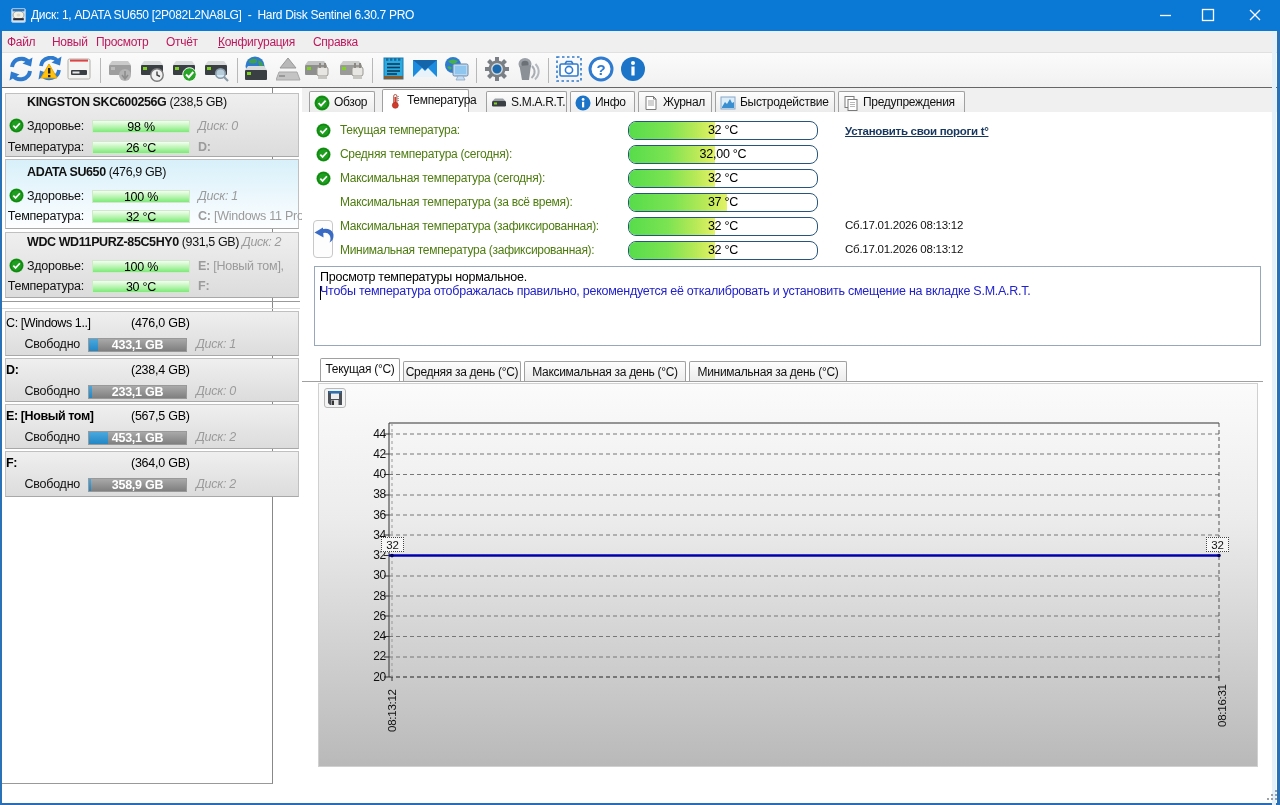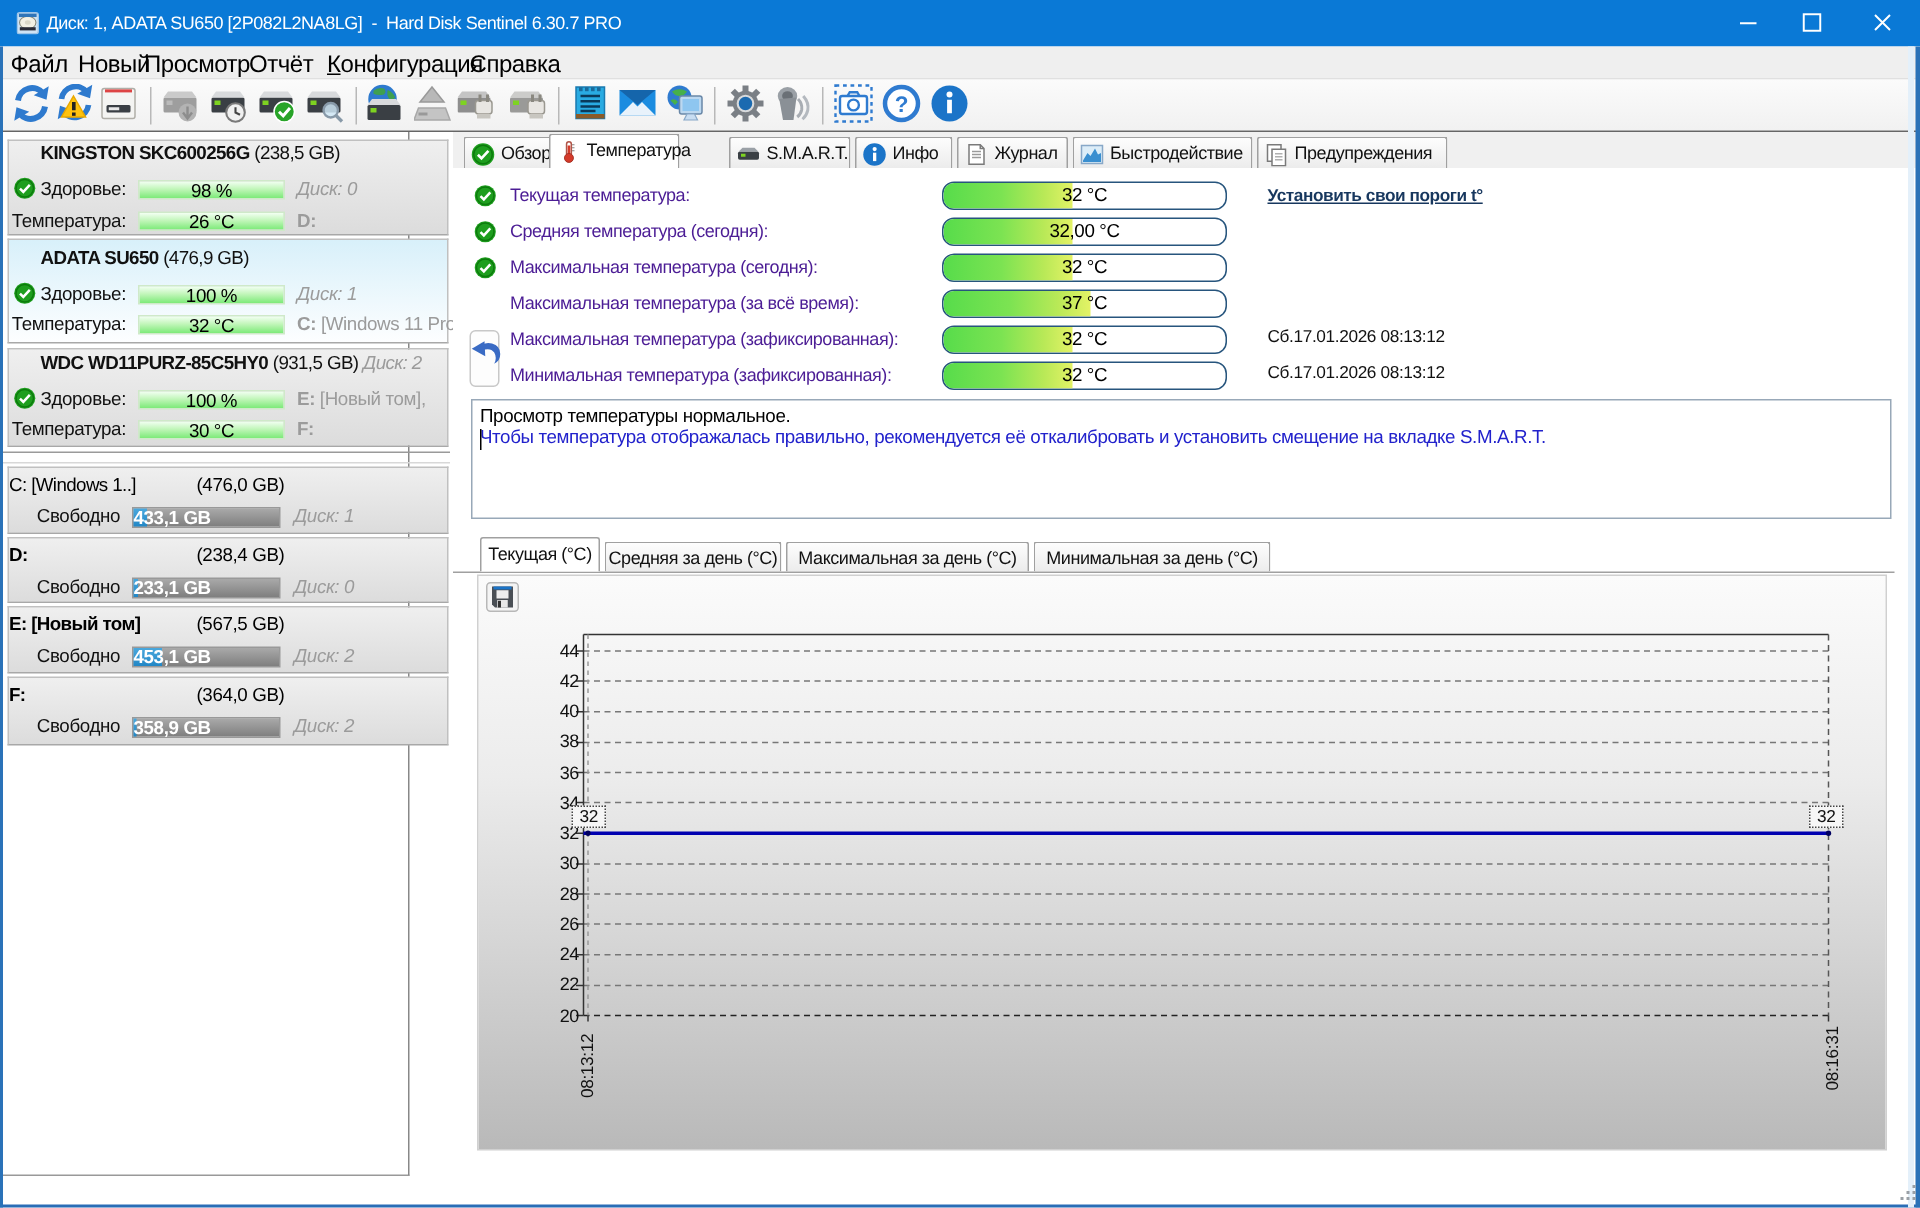--- a/index.html
+++ b/index.html
@@ -1,41 +1,41 @@
 <!DOCTYPE html>
 <html><head><meta charset="utf-8">
 <style>
 *{margin:0;padding:0;box-sizing:border-box}
 html,body{width:1280px;height:805px;overflow:hidden;font-family:"Liberation Sans",sans-serif;background:#fff;letter-spacing:-0.25px}
 .abs{position:absolute}
 #win{position:absolute;left:0;top:0;width:1280px;height:805px;background:#fff}
 #title{position:absolute;left:0;top:0;width:1280px;height:31px;background:#0a79d6;color:#fff;font-size:13px}
-#menu{position:absolute;left:0;top:31px;width:1280px;height:22px;background:#efefef;font-size:16px;letter-spacing:-0.3px;color:#000000;border-bottom:1px solid #e0e0e0}
+#menu{position:absolute;left:0;top:31px;width:1280px;height:22px;background:#efefef;font-size:12px;letter-spacing:-0.3px;color:#be185d;border-bottom:1px solid #e0e0e0}
 #menu span{position:absolute;top:4px}
 #toolbar{position:absolute;left:0;top:53px;width:1280px;height:35px;background:linear-gradient(#fbfbfb,#f1f1f1);border-bottom:1px solid #666}
 .tsep{position:absolute;top:5px;width:1px;height:25px;background:#b8b8b8}
 #sidebar{position:absolute;left:1px;top:88px;width:272px;height:696px;background:#fff;border-right:1px solid #888;border-bottom:1px solid #999}
 .dpanel{position:absolute;left:4px;width:294px;background:linear-gradient(#efefef,#dcdcdc);border:1px solid #c0c0c0;border-bottom:1px solid #a8a8a8}
 .dpanel.sel{background:linear-gradient(#d8f0fa,#fdfeff)}
 .dhead{position:absolute;left:21px;font-weight:bold;font-size:12.5px;letter-spacing:-0.4px;color:#111;white-space:nowrap}
 .dhead .sz{font-weight:normal}
 .rowlab{position:absolute;font-size:12.5px;color:#111;text-align:right;white-space:nowrap}
 .ritext{position:absolute;font-size:12.5px;color:#9b9b9b;font-style:italic;white-space:nowrap}
 .rtext{position:absolute;font-size:12.5px;color:#9b9b9b;white-space:nowrap}
 .hbar{position:absolute;left:86px;width:98px;height:13px;background:linear-gradient(#f2fff2 0%,#c2f6ba 45%,#7dea79 100%);border:1px solid #cfe9c9;text-align:center;font-size:12.5px;color:#000;line-height:12px}
-.pbar{position:absolute;left:82px;width:99px;height:14px;background:linear-gradient(#a9a9a9,#7f7f7f);border:1px solid #999;color:#fff;font-weight:bold;font-size:12.5px;text-align:left;line-height:13px}
+.pbar{position:absolute;left:82px;width:99px;height:14px;background:linear-gradient(#a9a9a9,#7f7f7f);border:1px solid #999;color:#fff;font-weight:bold;font-size:12.5px;text-align:center;line-height:13px}
 .pbar i{position:absolute;left:0;top:0;height:100%;background:linear-gradient(#4aa8dd,#2287c6);font-style:normal}
 .gchk{position:absolute;width:15px;height:15px}
 #main{position:absolute;left:302px;top:88px;width:977px;height:696px;background:#fff}
 #tabbar{position:absolute;left:0;top:0;width:977px;height:24px;background:#f0f0f0}
 .tab{position:absolute;top:3px;height:21px;background:linear-gradient(#fdfdfd,#ececec);border:1px solid #a0a0a0;border-bottom:none;border-radius:2px 2px 0 0;font-size:12px;letter-spacing:-0.3px;color:#111;white-space:nowrap}
 .tab.on{top:1px;height:23px;background:#fff;z-index:3}
 .tab .ticon{position:absolute;left:4px;top:3px}
 .tlab{position:absolute;top:3px}
-.trow-lab{position:absolute;left:38px;font-size:12px;letter-spacing:-0.3px;color:#4c1d95;white-space:nowrap}
+.trow-lab{position:absolute;left:38px;font-size:12px;letter-spacing:-0.3px;color:#4d7c0f;white-space:nowrap}
 .tbar{position:absolute;left:326px;width:190px;height:19px;border:1px solid #27557d;border-radius:8px;background:#fff;overflow:hidden;text-align:center;font-size:12.5px;color:#000;line-height:17px}
 .tbar i{position:absolute;left:0;top:0;height:100%;font-style:normal;background:linear-gradient(90deg,#57dc4b 0%,#7ce352 45%,#b9e957 78%,#e3f266 100%)}
 .tbar b{position:relative;font-weight:normal}
 #msgbox{position:absolute;left:12px;top:178px;width:947px;height:80px;border:1px solid #98a8b8;background:#fff;font-size:12.5px;padding:3px 5px;line-height:14px}
 #msgbox .l2{color:#2222cc}
 .stab{position:absolute;height:20px;background:linear-gradient(#fdfdfd,#ececec);border:1px solid #a0a0a0;border-bottom:none;border-radius:2px 2px 0 0;font-size:12px;letter-spacing:-0.3px;color:#111;white-space:nowrap;text-align:center}
 .stab.on{background:#fff;z-index:3}
 #chartpanel{position:absolute;left:16px;top:295px;width:940px;height:384px;background:linear-gradient(#fbfbfb 0%,#ececec 35%,#b9b9b9 100%);border:1px solid #d0d0d0}
 #statusbar{position:absolute;left:0;top:784px;width:1280px;height:19px;background:#f0f0f0;border-top:1px solid #b8b8b8;font-size:12.5px;color:#111}
 #statusbar span{position:absolute;left:2px;top:3px}
@@ -322,21 +322,21 @@
 <div id="main">
 <div id="tabbar">
 <div class="tab" style="left:7px;width:66px">
           <svg class="ticon" width="16" height="16" viewBox="0 0 16 16">
             <circle cx="8" cy="8" r="7.5" fill="#1e9e1e"></circle>
             <circle cx="8" cy="8" r="6.2" fill="none" stroke="#0c7a0c" stroke-width="1"></circle>
             <path d="M4.6 8.2 L7 10.6 L11.6 5.6" stroke="#fff" stroke-width="1.8" fill="none"></path>
           </svg>
           <span class="tlab" style="left:24px">Обзор</span>
         </div>
-<div class="tab on" style="left:64px;width:87px">
+<div class="tab on" style="left:80px;width:87px">
           <svg class="ticon" width="16" height="16" viewBox="0 0 16 16">
             <rect x="6.7" y="1.5" width="3.2" height="9.5" rx="1.6" fill="#fff" stroke="#b05548" stroke-width="1"></rect>
             <rect x="7.4" y="4" width="1.8" height="7" fill="#d43a2a"></rect>
             <circle cx="8.3" cy="12.3" r="3" fill="#d43a2a" stroke="#a03022" stroke-width="0.6"></circle>
             <g stroke="#888" stroke-width="0.8">
               <line x1="10.3" y1="3.5" x2="12" y2="3.5"></line>
               <line x1="10.3" y1="5.5" x2="12" y2="5.5"></line>
               <line x1="10.3" y1="7.5" x2="12" y2="7.5"></line>
             </g>
           </svg>

